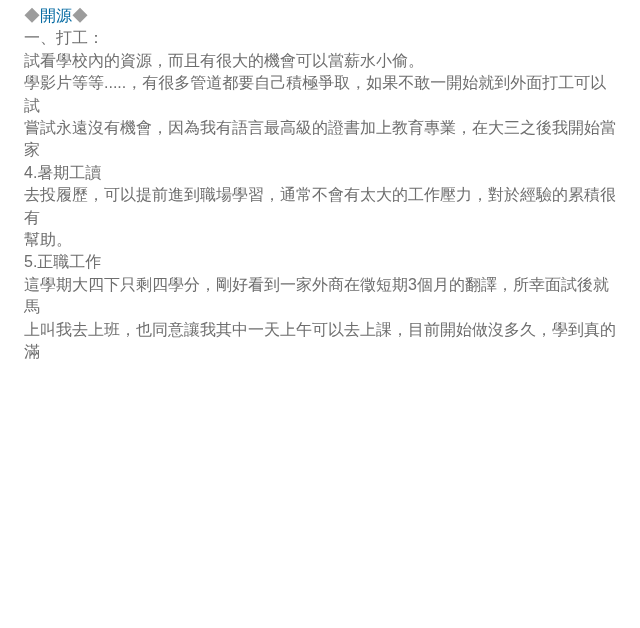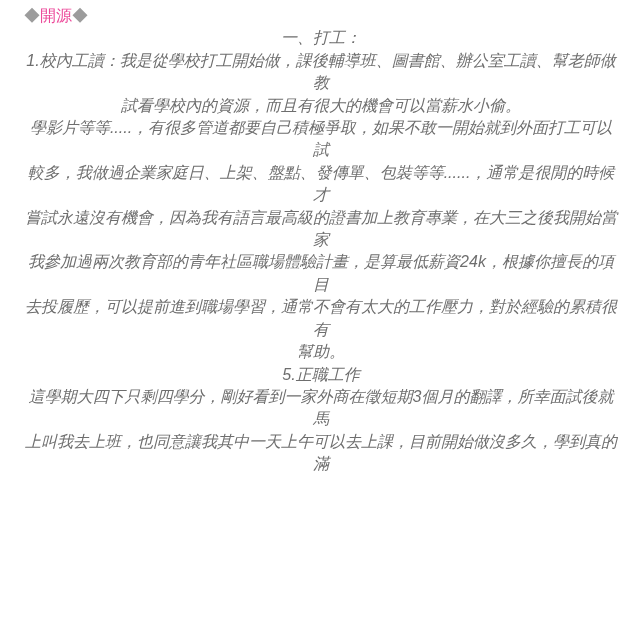--- a/index.html
+++ b/index.html
@@ -18,48 +18,45 @@
     width: 640px;
     padding: 5px 22px 0 24px;
     color: #6e6e6e;
     font-size: 16px;
   }
   .line {
     line-height: 22.4px;
     min-height: 22.4px;
     white-space: pre-wrap;
     word-break: break-all;
-    text-align: center;
-    font-style: italic;
+    text-align: left;
   }
   .title-line {
     line-height: 22.4px;
     min-height: 22.4px;
   }
   .diamond {
     color: #9c9c9c;
     font-size: 16px;
   }
   .title-text {
-    color: #ec4899;
+    color: #0369a1;
   }
 </style>
 </head>
 <body>
 
 <div class="post-content">
   <div class="title-line">
     <span class="diamond">◆</span><span class="title-text">開源</span><span class="diamond">◆</span>
   </div>
   <div class="line">一、打工：</div>
-  <div class="line">1.校內工讀：我是從學校打工開始做，課後輔導班、圖書館、辦公室工讀、幫老師做教</div>
   <div class="line">試看學校內的資源，而且有很大的機會可以當薪水小偷。</div>
   <div class="line">學影片等等.....，有很多管道都要自己積極爭取，如果不敢一開始就到外面打工可以試</div>
-  <div class="line">較多，我做過企業家庭日、上架、盤點、發傳單、包裝等等......，通常是很閒的時候才</div>
   <div class="line">嘗試永遠沒有機會，因為我有語言最高級的證書加上教育專業，在大三之後我開始當家</div>
-  <div class="line">我參加過兩次教育部的青年社區職場體驗計畫，是算最低薪資24k，根據你擅長的項目</div>
+  <div class="line">4.暑期工讀</div>
   <div class="line">去投履歷，可以提前進到職場學習，通常不會有太大的工作壓力，對於經驗的累積很有</div>
   <div class="line">幫助。</div>
   <div class="line">5.正職工作</div>
   <div class="line">這學期大四下只剩四學分，剛好看到一家外商在徵短期3個月的翻譯，所幸面試後就馬</div>
   <div class="line">上叫我去上班，也同意讓我其中一天上午可以去上課，目前開始做沒多久，學到真的滿</div>
 
 </div>
 
 </body></html>

